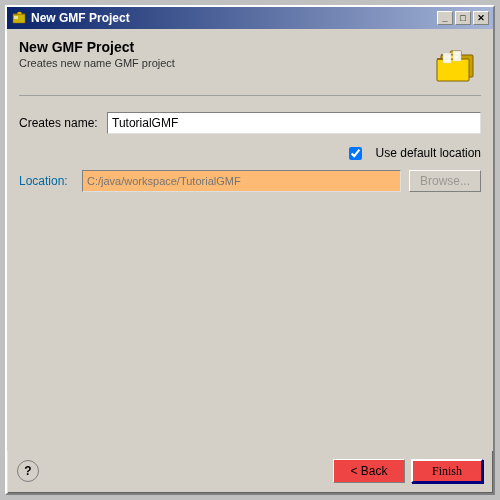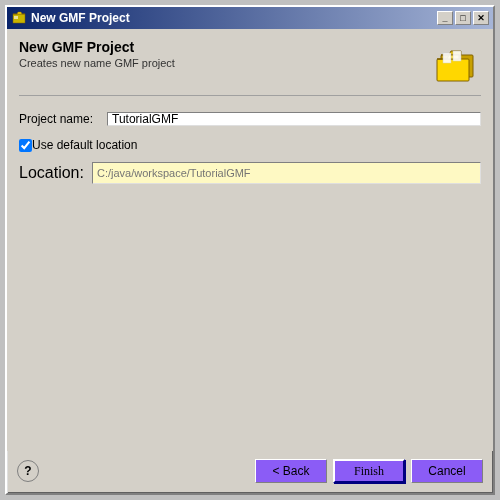--- a/index.html
+++ b/index.html
@@ -131,67 +131,68 @@
 
     .form-label {
       font-size: 12px;
       color: #000;
       white-space: nowrap;
       min-width: 80px;
     }
 
     .form-input {
       flex: 1;
-      height: 14px;
+      height: 22px;
       border: 1px solid;
       border-top-color: #808080;
       border-left-color: #808080;
       border-right-color: #dfdfdf;
       border-bottom-color: #dfdfdf;
       background: white;
       padding: 2px 4px;
       font-size: 12px;
       font-family: inherit;
       outline: none;
     }
 
     .checkbox-row {
       display: flex;
       align-items: center;
-      gap: 0;
+      gap: 14px;
       margin-top: 2px;
+      justify-content: flex-end;
     }
 
     .checkbox-row input[type="checkbox"] {
       width: 13px;
       height: 13px;
       cursor: pointer;
     }
 
     .location-row {
       display: flex;
       align-items: center;
       gap: 8px;
     }
 
     .location-label {
-      font-size: 16px;
-      color: #000000;
+      font-size: 12px;
+      color: #0369a1;
       min-width: 55px;
     }
 
     .location-input {
       flex: 1;
       height: 22px;
       border: 1px solid;
       border-top-color: #808080;
       border-left-color: #808080;
       border-right-color: #dfdfdf;
       border-bottom-color: #dfdfdf;
-      background: #fef9c3;
+      background: #fdba74;
       padding: 2px 4px;
       font-size: 11px;
       font-family: inherit;
       color: #666;
       outline: none;
     }
 
     .browse-btn {
       height: 22px;
       padding: 0 10px;
@@ -234,21 +235,21 @@
 
     .dialog-buttons {
       display: flex;
       gap: 6px;
     }
 
     .dialog-btn {
       height: 24px;
       min-width: 72px;
       padding: 0 12px;
-      background: #8b5cf6;
+      background: #ef4444;
       border: 1px solid;
       border-top-color: #ffffff;
       border-left-color: #ffffff;
       border-right-color: #808080;
       border-bottom-color: #808080;
       font-size: 12px;
       font-family: inherit;
       cursor: pointer;
     }
 
@@ -307,42 +308,42 @@
 
           <rect x="10" y="14" width="8" height="10" fill="white" stroke="#ccc" stroke-width="0.5" opacity="0.9"></rect>
           <rect x="20" y="12" width="8" height="10" fill="white" stroke="#ccc" stroke-width="0.5" opacity="0.9"></rect>
         </svg>
       </div>
     </div>
 
     <div class="form-area">
 
       <div class="form-row">
-        <label class="form-label">Project name:</label>
+        <label class="form-label">Creates name:</label>
         <input class="form-input" type="text" value="TutorialGMF" style="">
       </div>
 
       <div class="checkbox-row">
         <input type="checkbox" checked="" style="">
         <label class="form-label" style="min-width:auto;">Use default location</label>
       </div>
 
       <div class="location-row">
         <span class="location-label">Location:</span>
         <input class="location-input" type="text" disabled="" placeholder="C:/java/workspace/TutorialGMF" style="">
+        <button class="browse-btn" disabled="">Browse...</button>
       </div>
 
     </div>
 
     <div class="spacer"></div>
 
   </div>
 
   <div class="button-bar">
     <div class="help-icon">?</div>
     <div class="dialog-buttons">
       <button class="dialog-btn">&lt; Back</button>
       <button class="dialog-btn default-btn">Finish</button>
-      <button class="dialog-btn">Cancel</button>
     </div>
   </div>
 
 </div>
 
 </body></html>

